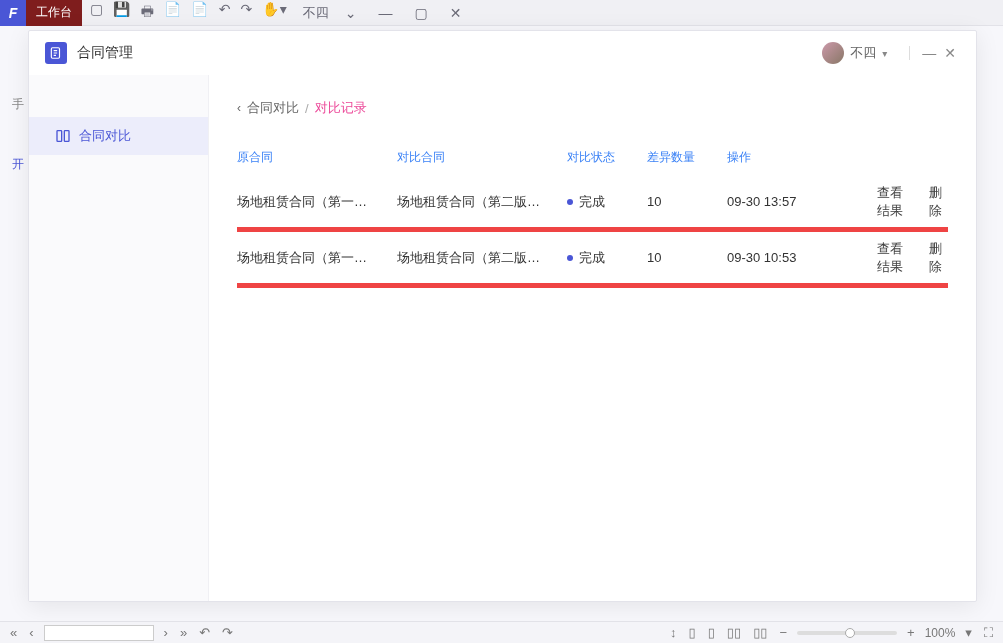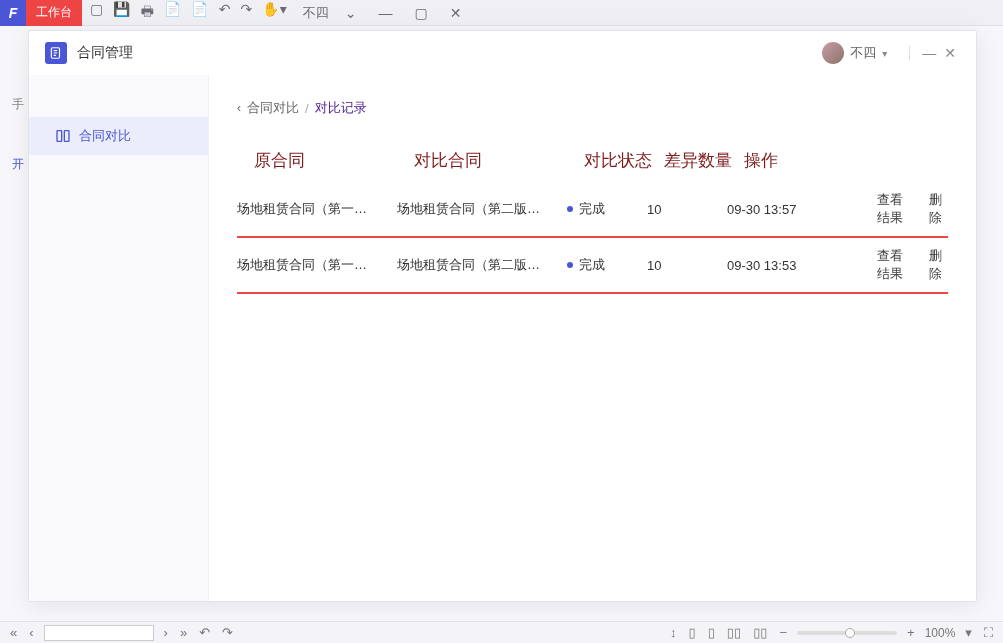--- a/index.html
+++ b/index.html
@@ -14,21 +14,21 @@
   height: 26px; display: flex; align-items: center;
   background: #f0f0f4;
   border-bottom: 1px solid #e2e2e8;
 }
 .app-titlebar .app-icon {
   width: 26px; height: 26px; background: #4a56d6; color: #fff;
   display: flex; align-items: center; justify-content: center;
   font-style: italic; font-weight: bold; font-size: 14px;
 }
 .app-titlebar .tab-workbench {
-  height: 26px; background: #ef4444; color: #fff;
+  height: 26px; background: #7f1d1d; color: #fff;
   display: flex; align-items: center; padding: 0 10px;
   font-size: 12px;
 }
 .titlebar-icons { display: flex; gap: 10px; padding: 0 8px; color: #6b6b78; }
 .titlebar-icons span { cursor: pointer; font-size: 14px; }
 .titlebar-title { flex: 1; text-align: center; color: #6b6b78; font-size: 13px; }
 .titlebar-right { display: flex; align-items: center; gap: 10px; padding: 0 8px; color: #6b6b78; }
 .titlebar-right .win-btn { font-size: 14px; cursor: pointer; padding: 0 6px; }
 
 .canvas-bg {
@@ -78,30 +78,30 @@
   font-size: 13px;
 }
 .sidebar-item.active { background: #ecedfb; color: #4a56d6; }
 .sidebar-item .s-icon { width:16px; height:16px; display:flex; align-items:center; justify-content:center; }
 
 .content { flex: 1; padding: 24px 28px 0 28px; display:flex; flex-direction:column; }
 .breadcrumb { font-size: 13px; color: #666; display:flex; align-items:center; gap:6px; }
 .breadcrumb .bc-back { color:#666; cursor:pointer; font-size:12px; }
 .breadcrumb .bc-link { color:#666; cursor:pointer; }
 .breadcrumb .bc-sep { color:#aaa; }
-.breadcrumb .bc-current { color:#4c1d95; }
+.breadcrumb .bc-current { color:#ec4899; }
 
 .tbl { margin-top: 22px; width: 100%; }
 .tbl-head {
   display: flex; padding: 10px 0;
-  font-size: 17px; color: #7f1d1d; margin-left: 17px;
+  font-size: 12px; color: #3b82f6;
 }
 .tbl-row {
   display: flex; align-items: center;
-  height: 56px; border-bottom: 2px solid #ef4444;
+  height: 56px; border-bottom: 5px solid #ef4444;
   font-size: 13px; color: #333;
 }
 .col-origin { width: 160px; padding-right:10px; white-space:nowrap; overflow:hidden; text-overflow:ellipsis; }
 .col-compare { width: 170px; padding-right:10px; white-space:nowrap; overflow:hidden; text-overflow:ellipsis; }
 .col-status { width: 80px; display:flex; align-items:center; gap:6px; }
 .col-status .dot { width:6px; height:6px; border-radius:50%; background:#4a56d6; }
 .col-diff { width: 80px; }
 .col-time { width: 150px; }
 .col-op { flex:1; display:flex; gap:14px; justify-content:flex-end;font-family:Liberation Serif, serif; }
 .col-op a { color:#404040; cursor:pointer; }
@@ -212,21 +212,21 @@
         </div>
 
         <div class="tbl-row">
           <div class="col-origin">场地租赁合同（第一…</div>
           <div class="col-compare">场地租赁合同（第二版…</div>
           <div class="col-status">
             <span class="dot"></span>
             <span>完成</span>
           </div>
           <div class="col-diff">10</div>
-          <div class="col-time">09-30 13:53</div>
+          <div class="col-time">09-30 10:53</div>
           <div class="col-op">
             <a>查看结果</a>
             <a>删除</a>
           </div>
         </div>
       </div>
     </div>
   </div>
 </div>
 

